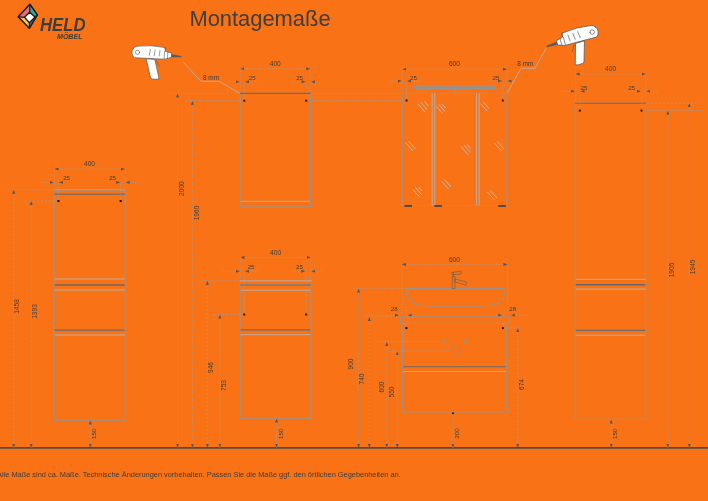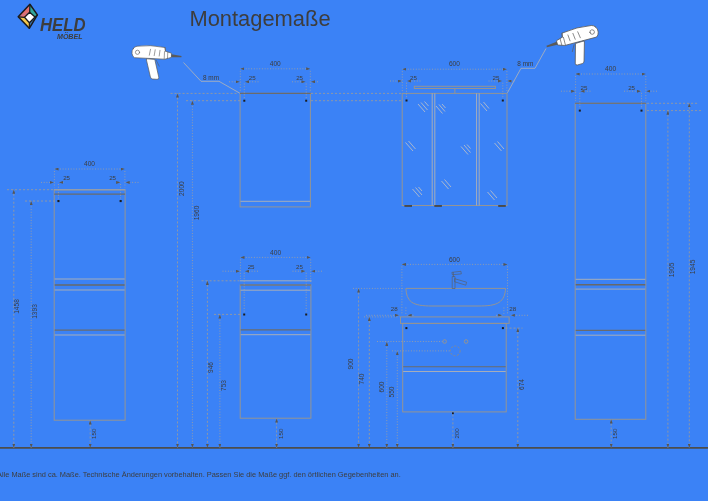--- a/index.html
+++ b/index.html
@@ -1,16 +1,16 @@
 <!DOCTYPE html>
 <html><head>
 <meta charset="utf-8">
 <style>
 html,body{margin:0;padding:0;background:#ffffff;}
-#page{position:relative;width:708px;height:501px;background:#3b82f6;overflow:hidden;}
+#page{position:relative;width:708px;height:501px;background:#f97316;overflow:hidden;}
 svg{display:block;}
 text{font-family:"Liberation Sans",sans-serif;fill:#3d3d3d;}
 .dim{font-size:6.6px;fill:#3d3d3d;}
 .dm2{font-size:6.2px;fill:#3d3d3d;}
 .ln{stroke:#949494;fill:none;stroke-width:1;}
 .lt{stroke:#b2b2b2;fill:none;stroke-width:0.9;}
 .dk{stroke:#6b6b6b;fill:none;stroke-width:1.1;}
 .dash{stroke:#9b9b9b;stroke-dasharray:2.1 1.9;fill:none;stroke-width:0.85;}
 .dot{stroke:#a0a0a0;stroke-dasharray:1 1.7;fill:none;stroke-width:0.85;}
 .sk{stroke:#5a5a5a;fill:#ffffff;stroke-width:0.7;stroke-linejoin:round;stroke-linecap:round;}

